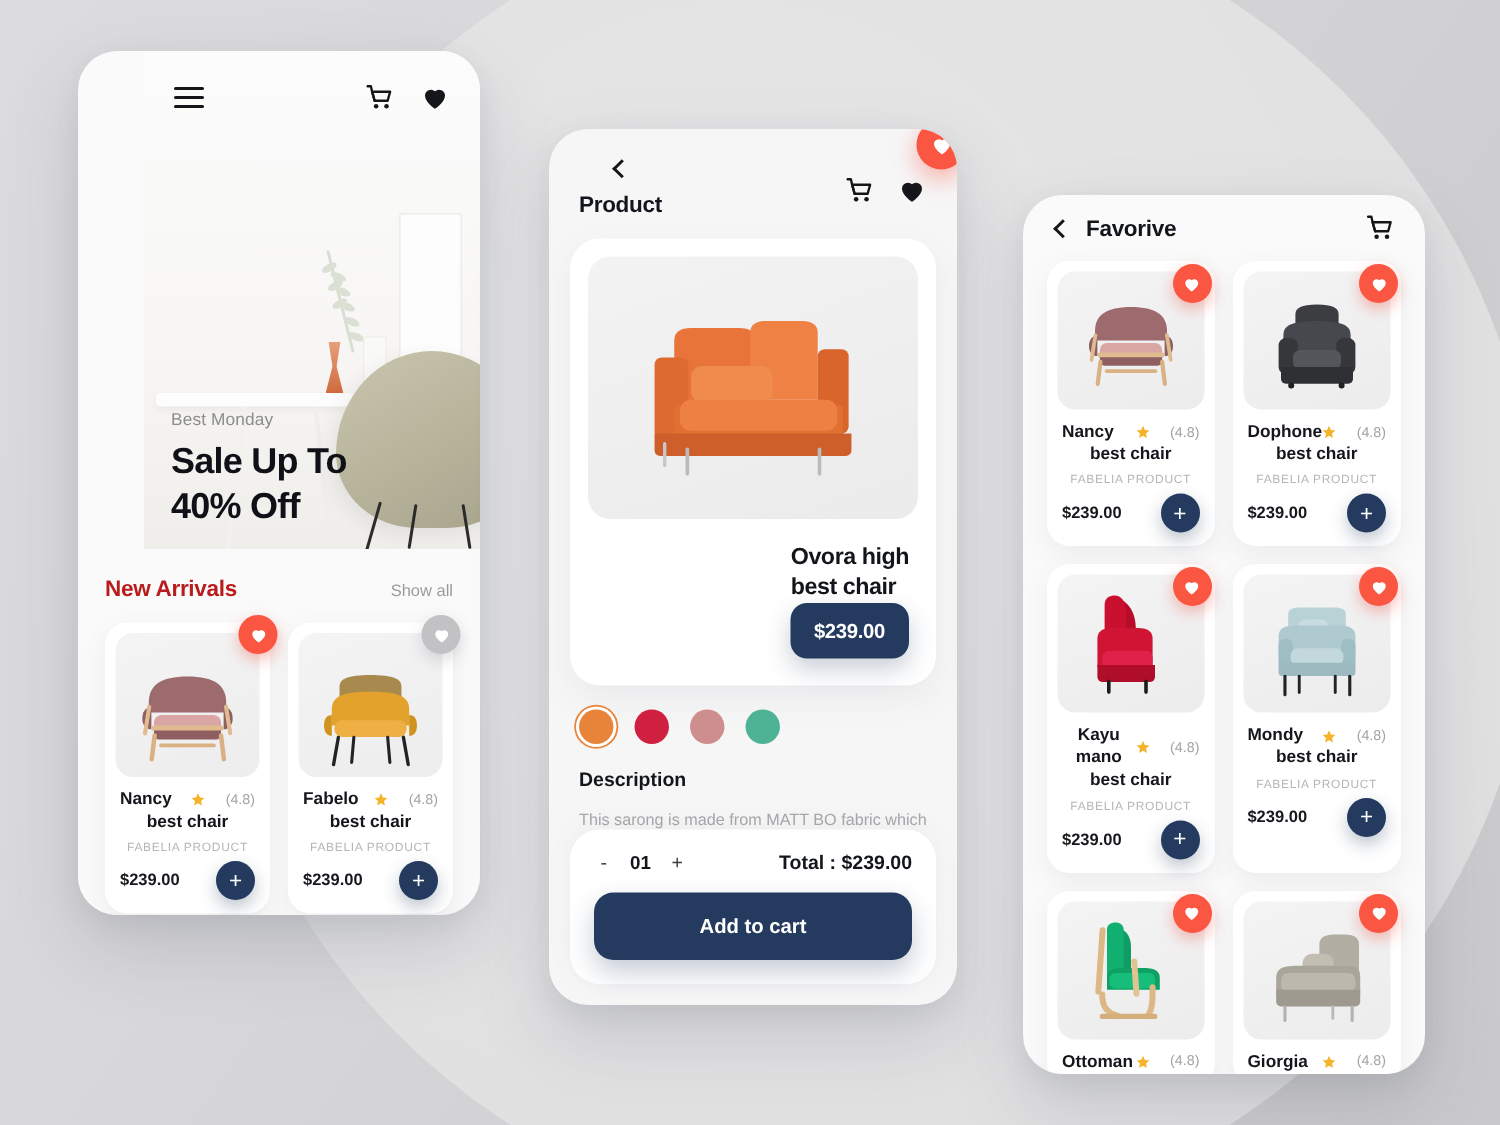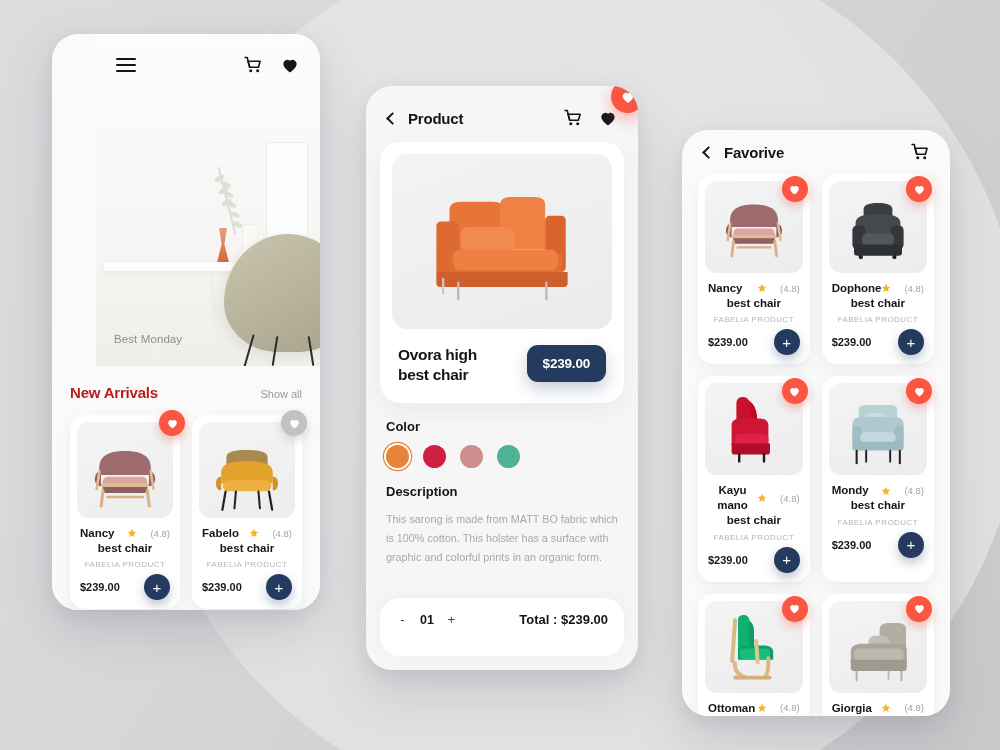--- a/index.html
+++ b/index.html
@@ -112,42 +112,42 @@
   .pm-price{ font-size:11px; font-weight:600; color:#16181d;}
   .plus{
     width:26px; height:26px; border-radius:50%; background:#243a5e; color:#fff;
     display:flex; align-items:center; justify-content:center;
     font-size:15px; line-height:1; font-weight:400;
     box-shadow:0 5px 11px rgba(36,58,94,.30); cursor:pointer;
   }
 
   
   .p2-head{ display:flex; align-items:center; justify-content:space-between; padding:22px 20px 10px 20px;}
-  .p2-head-left{ display:flex; align-items:center; gap:11px;}
+  .p2-head-left{ display:flex; align-items:center; gap:11px;flex-direction:column;}
   .chev{ width:9px; height:9px; border-left:2.2px solid #14161a; border-bottom:2.2px solid #14161a; transform:rotate(45deg); display:block; margin-left:2px;}
   .p2-title{ font-size:15px; font-weight:700; color:#12151a; letter-spacing:-.2px;}
   .p2-icons{ display:flex; align-items:center; gap:15px;}
 
   .p2-card{
     margin:4px 14px 0 14px; background:#fff; border-radius:20px;
     padding:12px 12px 16px 12px;
     box-shadow:0 8px 22px rgba(100,104,118,.08);
   }
   .p2-imgbox{
     position:relative; height:175px; border-radius:15px;
     background:linear-gradient(160deg,#f3f3f4,#ebebec);
     display:flex; align-items:center; justify-content:center;
   }
   .p2-fav{
     position:absolute; top:-6px; right:-6px; width:33px; height:33px; border-radius:50%;
     background:#fa5642; display:flex; align-items:center; justify-content:center;
     box-shadow:0 6px 16px rgba(250,86,66,.45);
   }
   .p2-fav svg{ width:16px; height:16px; fill:#fff;}
-  .p2-namerow{ display:flex; align-items:flex-start; justify-content:space-between; padding:16px 6px 2px 6px;}
+  .p2-namerow{ display:flex; align-items:flex-end; justify-content:space-between; padding:16px 6px 2px 6px;flex-direction:column;}
   .p2-name{ font-size:15.5px; font-weight:700; color:#12151a; line-height:1.3; letter-spacing:-.3px;}
   .price-chip{
     background:#243a5e; color:#fff; font-size:13.5px; font-weight:700;
     padding:11px 16px; border-radius:11px; letter-spacing:-.2px;
     box-shadow:0 7px 16px rgba(36,58,94,.25); cursor:pointer;
   }
 
   .p2-sec{ padding:16px 20px 0 20px; }
   .p2-label{ font-size:13px; font-weight:700; color:#12151a; margin-bottom:11px;}
   .swatches{ display:flex; gap:14px; align-items:center; }
@@ -238,20 +238,24 @@
           <circle cx="17.6" cy="19" r="1.8" fill="#14161a"></circle>
         </svg>
         <svg class="ic" viewBox="0 0 24 24">
           <path d="M12 21s-8-5.1-8-10.4A4.8 4.8 0 0 1 12 7a4.8 4.8 0 0 1 8 3.6C20 15.9 12 21 12 21z" fill="#14161a"></path>
         </svg>
       </div>
     </div>
 
     <div class="hero-text">
       <div class="hero-kicker">Best Monday</div>
+      <div class="hero-title">
+        <div>Sale Up To</div>
+        <div>40% Off</div>
+      </div>
     </div>
   </div>
 
   <div class="home-body">
     <div class="sec-head">
       <div class="sec-title">New Arrivals</div>
       <div class="sec-link">Show all</div>
     </div>
 
     <div class="pcard-row">
@@ -385,21 +389,20 @@
     <div class="p2-namerow">
       <div class="p2-name">
         <div>Ovora high</div>
         <div>best chair</div>
       </div>
       <div class="price-chip">$239.00</div>
     </div>
   </div>
 
   <div class="p2-sec">
-    <div class="p2-label">Color</div>
     <div class="swatches">
       <div class="sw sel" style="background:#e8833a"></div>
       <div class="sw" style="background:#d0203f"></div>
       <div class="sw" style="background:#cf8e8e"></div>
       <div class="sw" style="background:#4db394"></div>
     </div>
   </div>
 
   <div class="p2-sec">
     <div class="p2-label">Description</div>
@@ -408,20 +411,21 @@
 
   <div class="p2-foot">
     <div class="qty-row">
       <div class="qty">
         <span class="qbtn">-</span>
         <span class="qval">01</span>
         <span class="qbtn">+</span>
       </div>
       <div class="total">Total : $239.00</div>
     </div>
+    <button class="addcart">Add to cart</button>
   </div>
 </div>
 
 <div class="phone" id="phone-favorite">
 
   <div class="p3-head">
     <div class="p3-head-left">
       <span class="chev"></span>
       <span class="p3-title">Favorive</span>
     </div>

